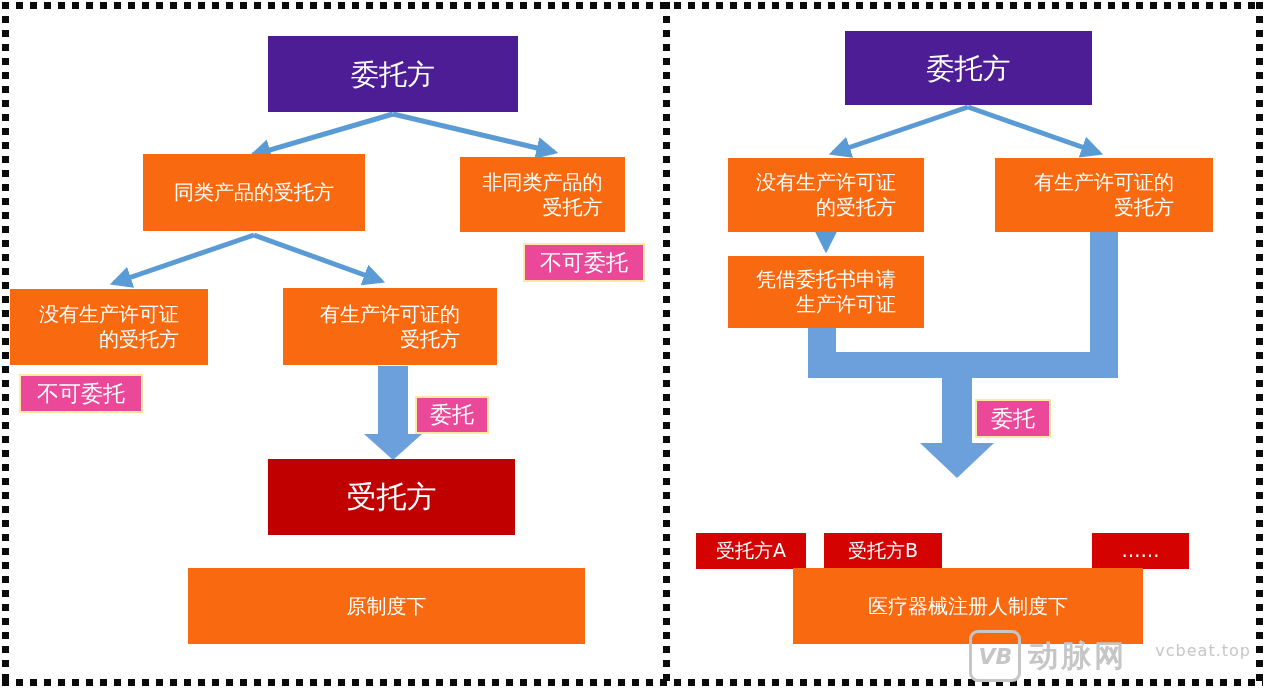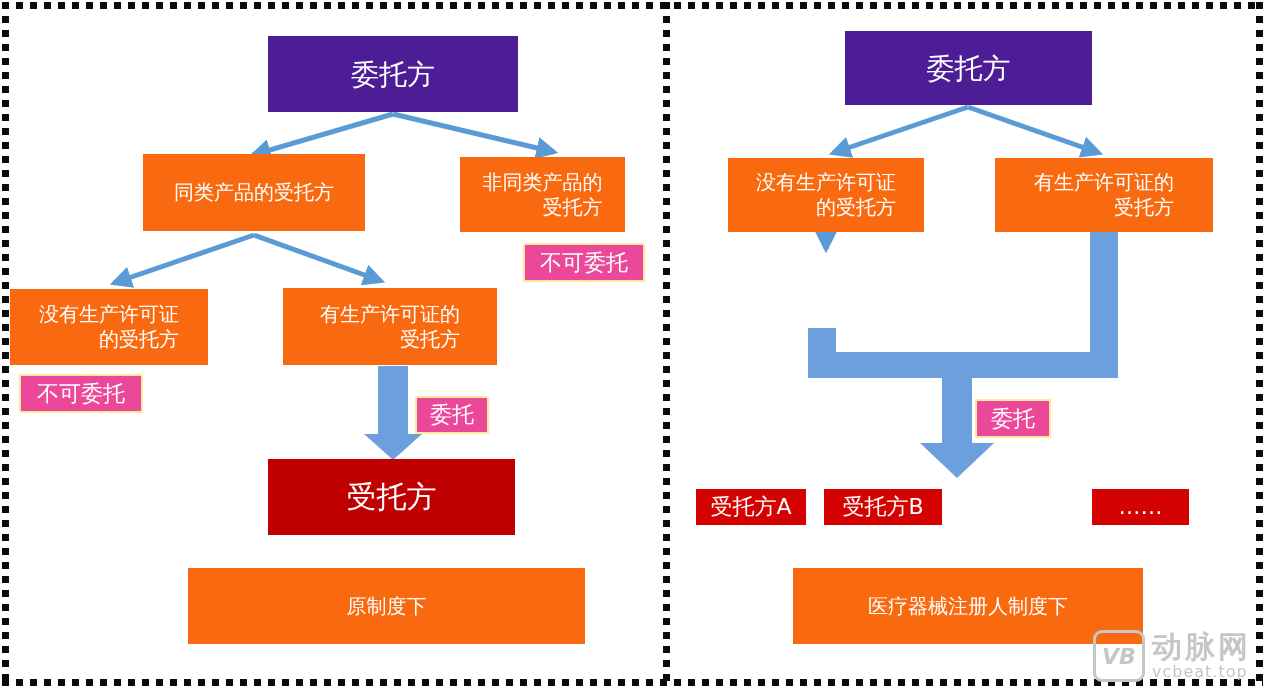--- a/index.html
+++ b/index.html
@@ -10,33 +10,33 @@
   
   .dash-h{position:absolute;height:7px;background:repeating-linear-gradient(90deg,#0a0a0a 0 7px,transparent 7px 14px);}
   .dash-v{position:absolute;width:7px;background:repeating-linear-gradient(180deg,#0a0a0a 0 7px,transparent 7px 14px);}
   .box{
     position:absolute;display:flex;align-items:center;justify-content:center;
     text-align:center;color:#fff;white-space:pre-line;z-index:2;line-height:1.25;
   }
   .blue{background:#4c1d95;font-size:28px;}
   .orange{background:#F96A10;font-size:20px;text-align:right;}
   .darkred{background:#C00000;font-size:30px;}
-  .rowred{background:#D50202;font-size:22px;}
+  .rowred{background:#D50202;font-size:19px;margin-top:44px;}
   .redlabel{background:#ec4899;border:2px solid #FFE9A0;font-size:22px;z-index:3;}
   svg.overlay{position:absolute;left:0;top:0;z-index:1;}
   #watermark{
     position:absolute;right:14px;bottom:6px;display:flex;align-items:center;gap:7px;
     color:#C6C6C6;z-index:4;
   }
   #wm-logo{
     width:46px;height:46px;border:3px solid #C6C6C6;border-radius:9px;
     display:flex;align-items:center;justify-content:center;
     font-size:22px;font-weight:bold;color:#C6C6C6;font-style:italic;
   }
-  #wm-text{display:flex;flex-direction:column;line-height:1;}
+  #wm-text{display:flex;line-height:1;gap:28px;}
   #wm-brand{font-size:30px;font-weight:bold;letter-spacing:3px;}
   #wm-domain{font-size:16px;margin-top:2px;letter-spacing:1px;}
 </style>
 </head>
 <body>
 
 <div id="stage">
 
   <div class="dash-h" style="left:2px;top:2px;width:1261px;"></div>
   <div class="dash-h" style="left:2px;top:679px;width:1261px;"></div>
@@ -99,20 +99,22 @@
   <div class="box orange" style="left:188px;top:568px;width:397px;height:76px;">原制度下</div>
 
   <div class="box blue" style="left:845px;top:31px;width:247px;height:74px;">委托方</div>
 
   <div class="box orange" style="left:728px;top:158px;width:196px;height:74px;">没有生产许可证
 的受托方</div>
 
   <div class="box orange" style="left:995px;top:158px;width:218px;height:74px;">有生产许可证的
 受托方</div>
 
+  <div class="box orange" style="left:728px;top:256px;width:196px;height:72px;">凭借委托书申请
+生产许可证</div>
 
   <div class="box redlabel" style="left:975px;top:399px;width:72px;height:35px;">委托</div>
 
   <div class="box rowred" style="left:696px;top:489px;width:110px;height:36px;">受托方A</div>
   <div class="box rowred" style="left:824px;top:489px;width:118px;height:36px;">受托方B</div>
   <div class="box rowred" style="left:1092px;top:489px;width:97px;height:36px;">……</div>
 
   <div class="box orange" style="left:793px;top:568px;width:350px;height:76px;">医疗器械注册人制度下</div>
 
   <div id="watermark">

